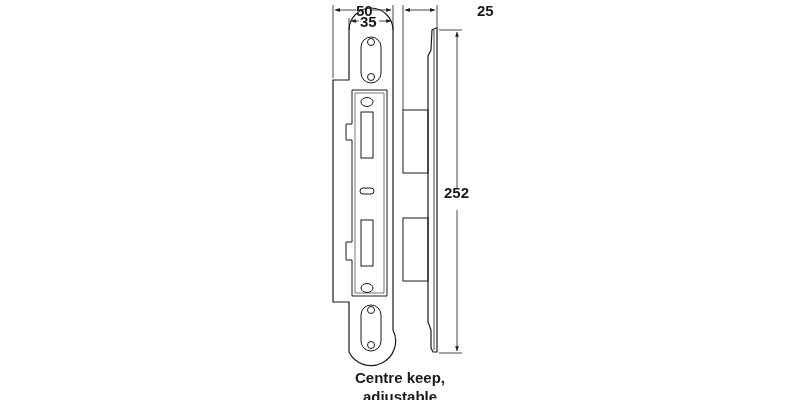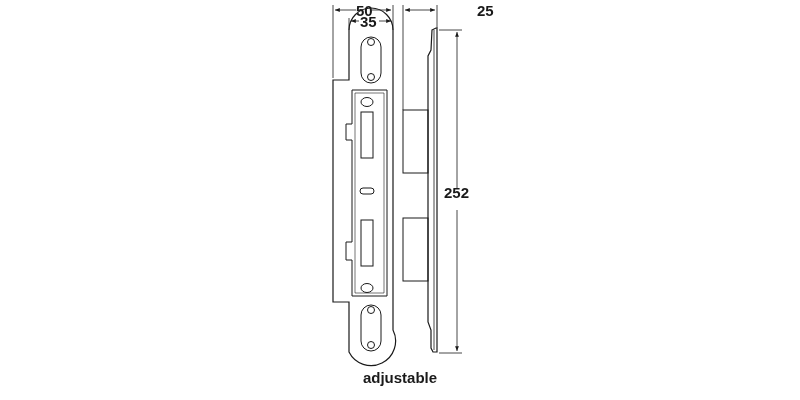--- a/index.html
+++ b/index.html
@@ -77,14 +77,15 @@
     </g>
   </g>
 </svg>
 
 <div class="dim" style="left:356px; top:3px;">50</div>
 <div class="dim" style="left:360px; top:14px;text-align:right;">35</div>
 <div class="dim" style="left:441px; top:3px;margin-left:36px;">25</div>
 <div class="dim" style="left:444px; top:185px;">252</div>
 
 <div class="caption">
+  <div>Centre keep,</div>
   <div>adjustable</div>
 </div>
 
 </body></html>

